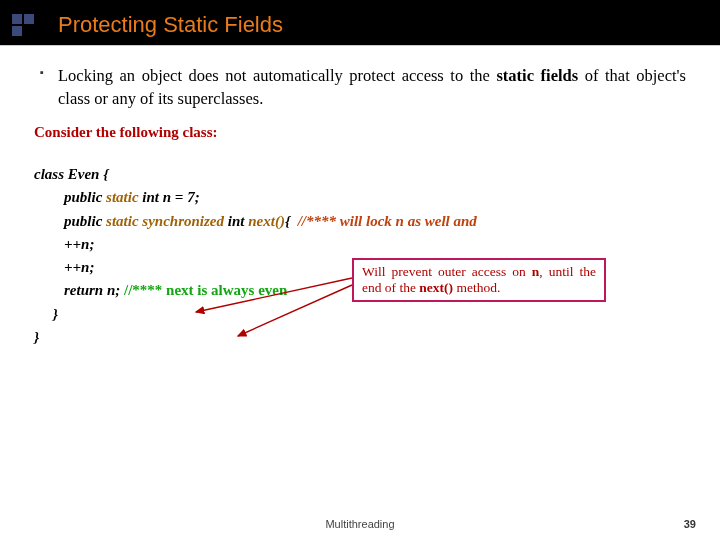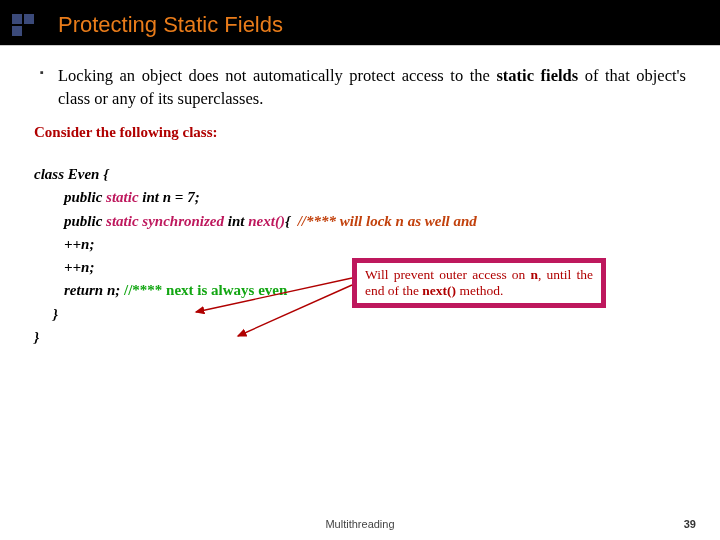--- a/index.html
+++ b/index.html
@@ -70,30 +70,30 @@
     font-size: 15px;
     margin-top: 14px;
     margin-bottom: 22px;
   }
   .code {
     font-size: 15px;
     line-height: 1.55;
     font-family: "Times New Roman", serif;
   }
   .code .ln { white-space: pre; }
-  .kw-static { color: #be185d; font-style: italic; font-weight: bold; }
+  .kw-static { color: #a16207; font-style: italic; font-weight: bold; }
   .em { font-style: italic; font-weight: bold; }
   .comment { color: #c2410c; font-weight: bold; font-style: italic;}
   .comment2 { color: #12a612; font-weight: bold; }
   .callout {
     position: absolute;
     left: 352px;
     top: 258px;
     width: 254px;
-    border: 5px solid #be185d;
+    border: 2px solid #be185d;
     padding: 4px 8px;
     font-size: 13.5px;
     color: #b00000;
     text-align: justify;
     background: #fff;
     font-family: "Times New Roman", serif;
   }
   .footer-title {
     position: absolute;
     bottom: 10px;

